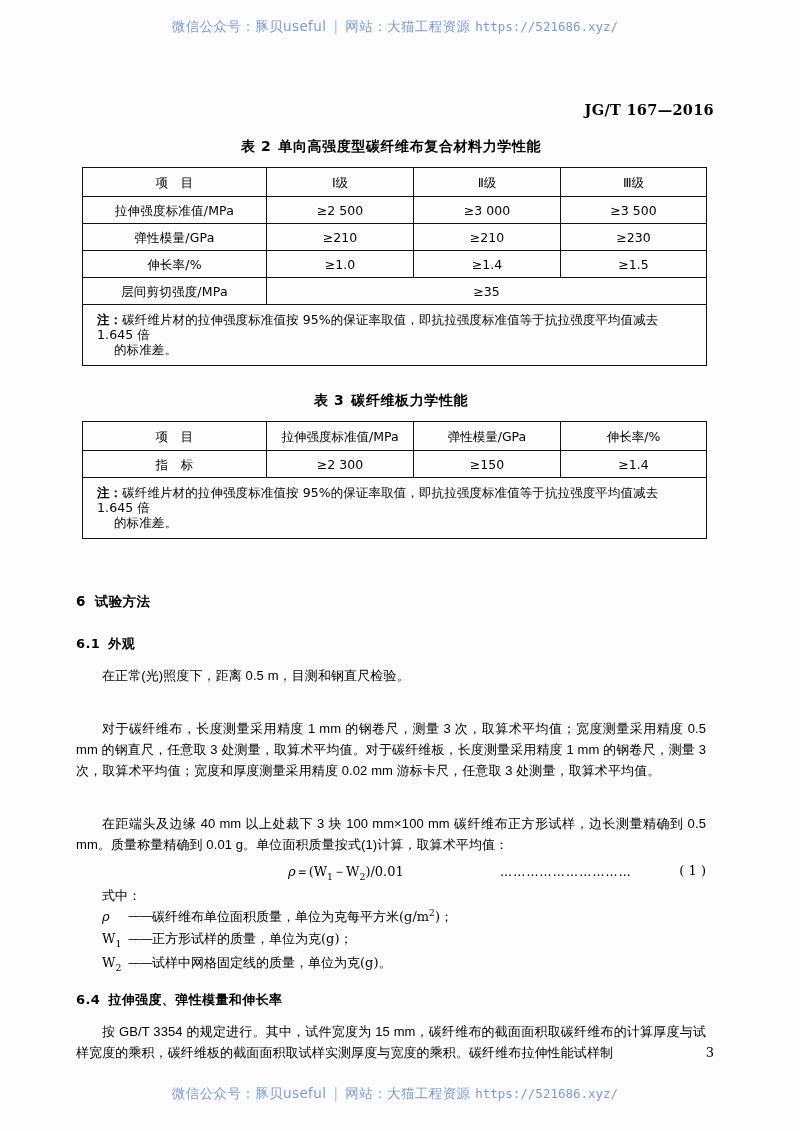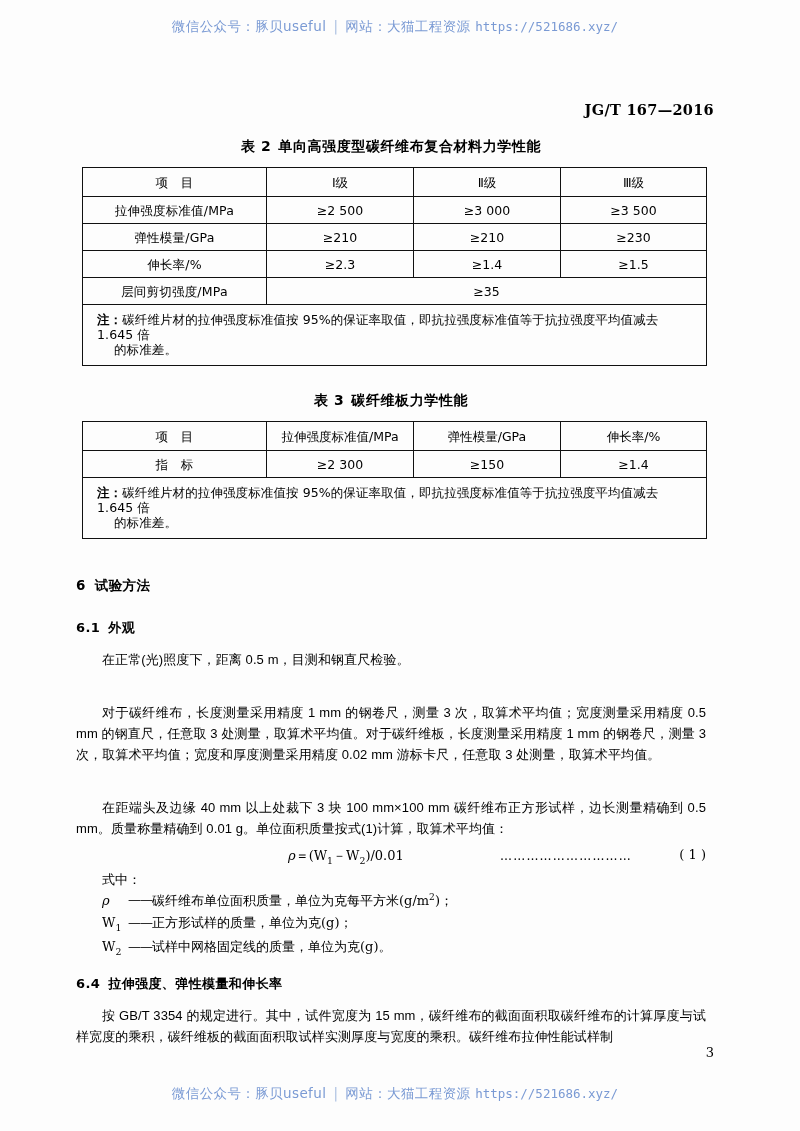--- a/index.html
+++ b/index.html
@@ -104,21 +104,21 @@
   .note-cell .note-ind { display: block; padding-left: 17px; }
 
   .t2 { margin-top: 0; }
   .gap-after-t2 { height: 26px; }
   .gap-after-t3 { height: 38px; }
 
   
   h2.sec {
     font-size: 13.5px;
     font-weight: bold;
-    margin: 0 0 0 0;
+    margin: 16px 0 0 0;
     letter-spacing: 0.4px;
   }
   h2.sec .num { font-weight: bold; padding-right: 9px; font-family: "DejaVu Sans", sans-serif; }
   h3.subsec {
     font-size: 13px;
     font-weight: bold;
     margin: 0;
     letter-spacing: 0.4px;
   }
   h3.subsec .num { padding-right: 8px; }
@@ -232,21 +232,21 @@
           <td>≥3 500</td>
         </tr>
         <tr>
           <td class="item">弹性模量/GPa</td>
           <td>≥210</td>
           <td>≥210</td>
           <td>≥230</td>
         </tr>
         <tr>
           <td class="item">伸长率/%</td>
-          <td>≥2.3</td>
+          <td>≥1.0</td>
           <td>≥1.4</td>
           <td>≥1.5</td>
         </tr>
         <tr>
           <td class="item">层间剪切强度/MPa</td>
           <td colspan="3">≥35</td>
         </tr>
         <tr>
           <td class="note-cell" colspan="4">
             <span class="note-lead">注：</span><span>碳纤维片材的拉伸强度标准值按 95%的保证率取值，即抗拉强度标准值等于抗拉强度平均值减去 1.645 倍</span>

